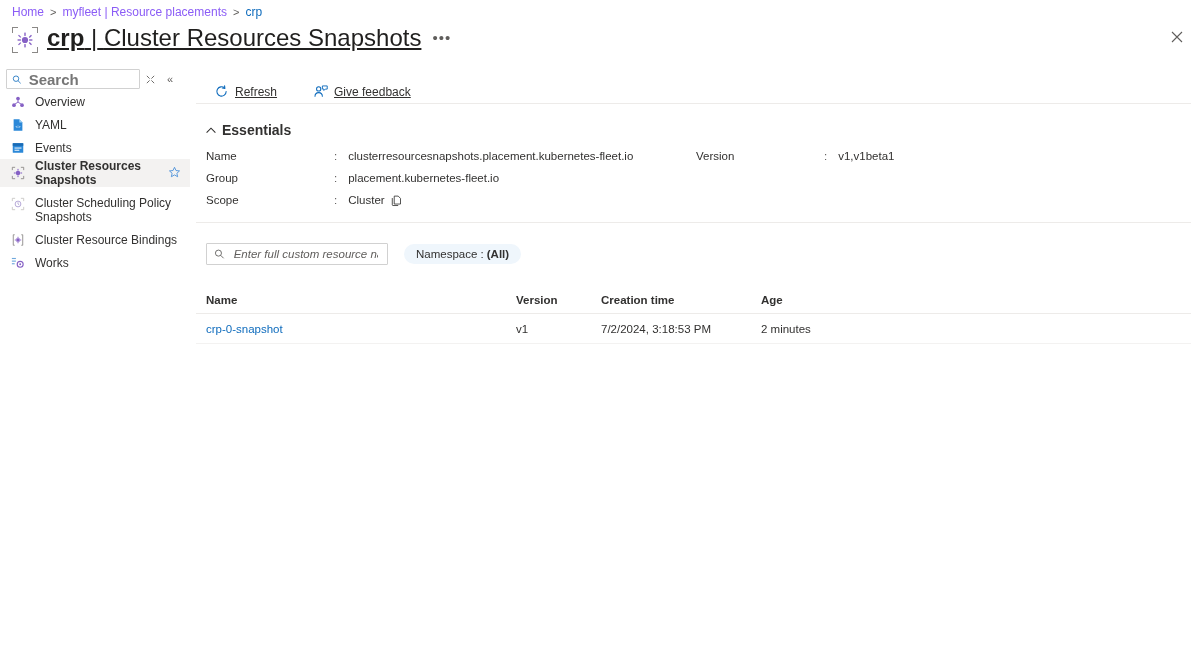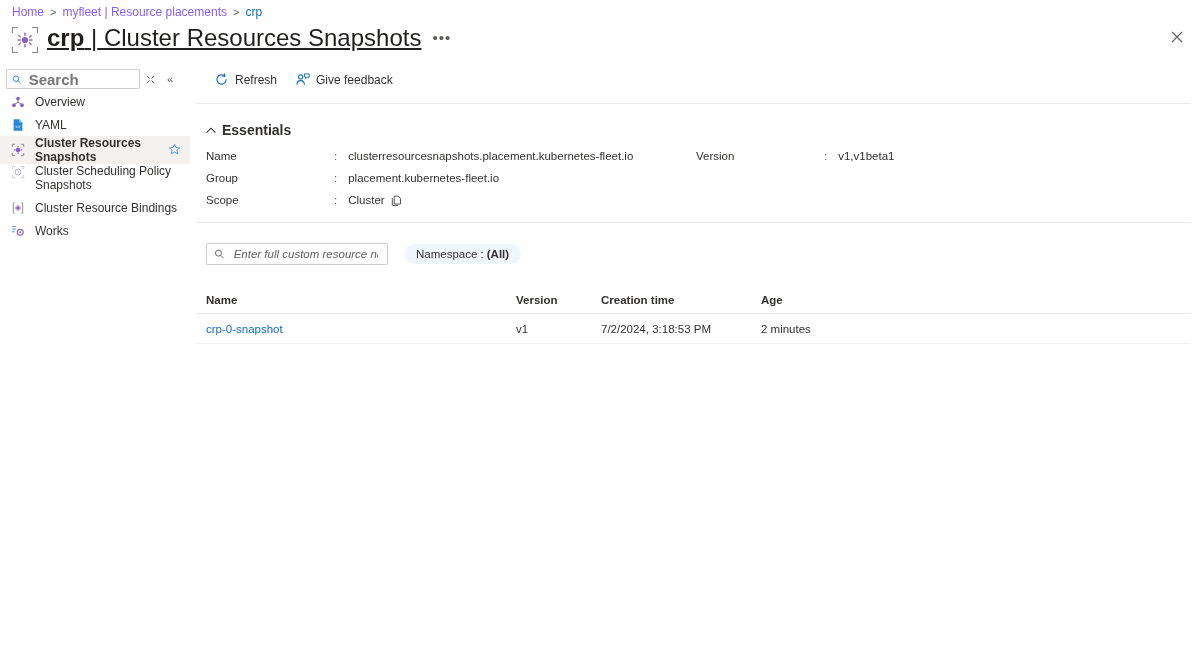--- a/index.html
+++ b/index.html
@@ -84,33 +84,33 @@
     align-items: center; justify-content: center;
     color: #605e5c; cursor: pointer; font-size: 11px;
   }
   .nav-list { }
   .nav-item {
     display: flex; align-items: center; gap: 9px;
     padding: 0 8px 0 10px; min-height: 23px;
     font-size: 12px; color: #323130; cursor: pointer;
     position: relative; width: 190px;
   }
-  .nav-item.multiline { align-items: flex-start; padding-top: 0; padding-bottom: 4px; }
+  .nav-item.multiline { align-items: flex-start; padding-top: 9px; padding-bottom: 4px; }
   .nav-item.selected { background: #f3f2f1; font-weight: bold; }
   .nav-ico { width: 16px; height: 16px; flex: none; display: flex; align-items: center; justify-content: center; }
   .nav-label { flex: 1; line-height: 14px; }
   .nav-star { width: 14px; height: 14px; flex: none; color: #0f6cbd; }
 
   
   .content { position: absolute; left: 196px; top: 68px; width: 1004px; height: 587px; }
 
   .cmdbar {
-    height: 36px; display: flex; align-items: flex-start;
-    gap: 4px; padding-left: 11px;
-    border-bottom: 1px solid #edebe9; width: 995px;
+    height: 36px; display: flex; align-items: flex-end;
+    gap: 22px; padding-left: 11px;
+    border-bottom: 1px solid #edebe9; width: 995px; text-decoration: underline;
   }
   .cmd-btn {
     display: flex; align-items: center; gap: 6px;
     padding: 4px 7px; font-size: 12px; color: #323130;
     cursor: pointer; border-radius: 2px;
   }
   .cmd-ico { width: 15px; height: 15px; display: flex; align-items: center; justify-content: center; color: #0f6cbd; }
 
   .essentials {
     padding: 18px 0 0 10px; width: 995px;
@@ -256,20 +256,31 @@
         <span class="nav-ico">
           <svg width="14" height="14" viewBox="0 0 16 16">
             <path d="M3 1.5 h6.5 L13 5 v9.5 H3 z" fill="#2b88d8"></path>
             <path d="M9.5 1.5 L13 5 h-3.5 z" fill="#9ad0f5"></path>
             <text x="5" y="11" font-size="5" fill="#ffffff" font-family="Liberation Sans, sans-serif">&lt;&gt;</text>
           </svg>
         </span>
         <span class="nav-label">YAML</span>
       </div>
 
+      <div class="nav-item">
+        <span class="nav-ico">
+          <svg width="14" height="14" viewBox="0 0 16 16">
+            <rect x="2" y="2.5" width="12" height="11" rx="0.6" fill="#2b88d8"></rect>
+            <rect x="2" y="2.5" width="12" height="3" fill="#1a6bb5"></rect>
+            <rect x="4" y="7.5" width="8" height="1.1" fill="#ffffff"></rect>
+            <rect x="4" y="10" width="5.5" height="1.1" fill="#ffffff"></rect>
+          </svg>
+        </span>
+        <span class="nav-label">Events</span>
+      </div>
 
       <div class="nav-item selected">
         <span class="nav-ico">
           <svg width="14" height="14" viewBox="0 0 16 16">
             <path d="M1.5 1.5 h3.2 M1.5 1.5 v3.2 M14.5 1.5 h-3.2 M14.5 1.5 v3.2 M1.5 14.5 h3.2 M1.5 14.5 v-3.2 M14.5 14.5 h-3.2 M14.5 14.5 v-3.2" stroke="#8a8886" stroke-width="1" fill="none"></path>
             <circle cx="8" cy="8" r="2.6" fill="#8661c5"></circle>
             <g fill="#8661c5">
               <rect x="7.4" y="3.3" width="1.2" height="1.9"></rect>
               <rect x="7.4" y="10.8" width="1.2" height="1.9"></rect>
               <rect x="3.3" y="7.4" width="1.9" height="1.2"></rect>

